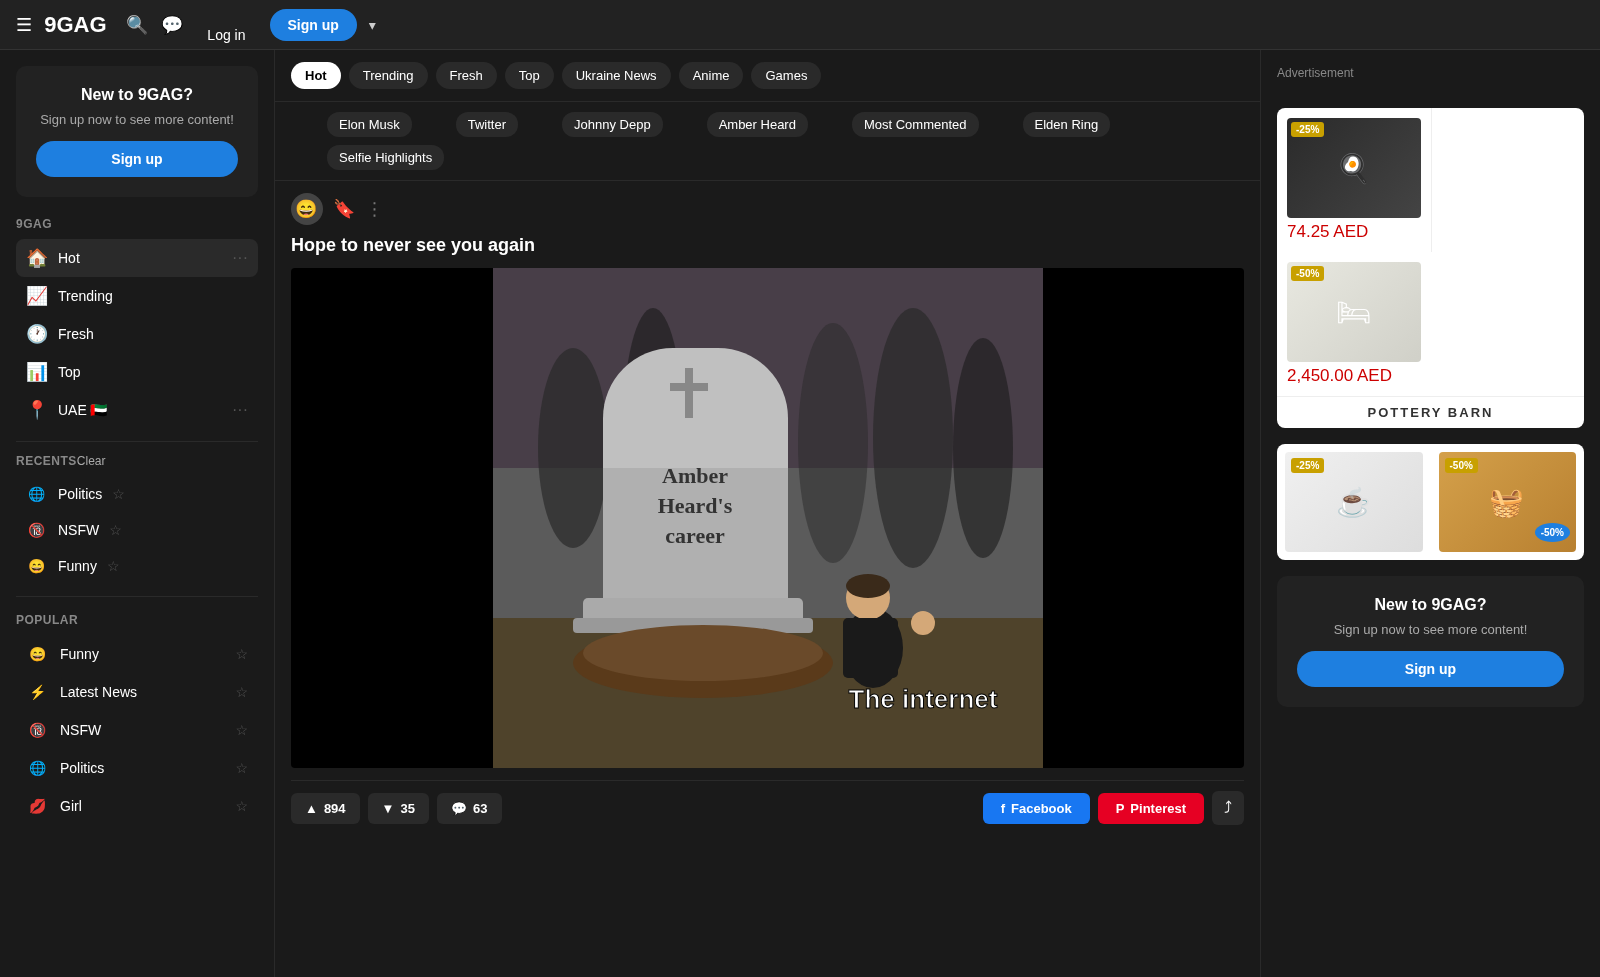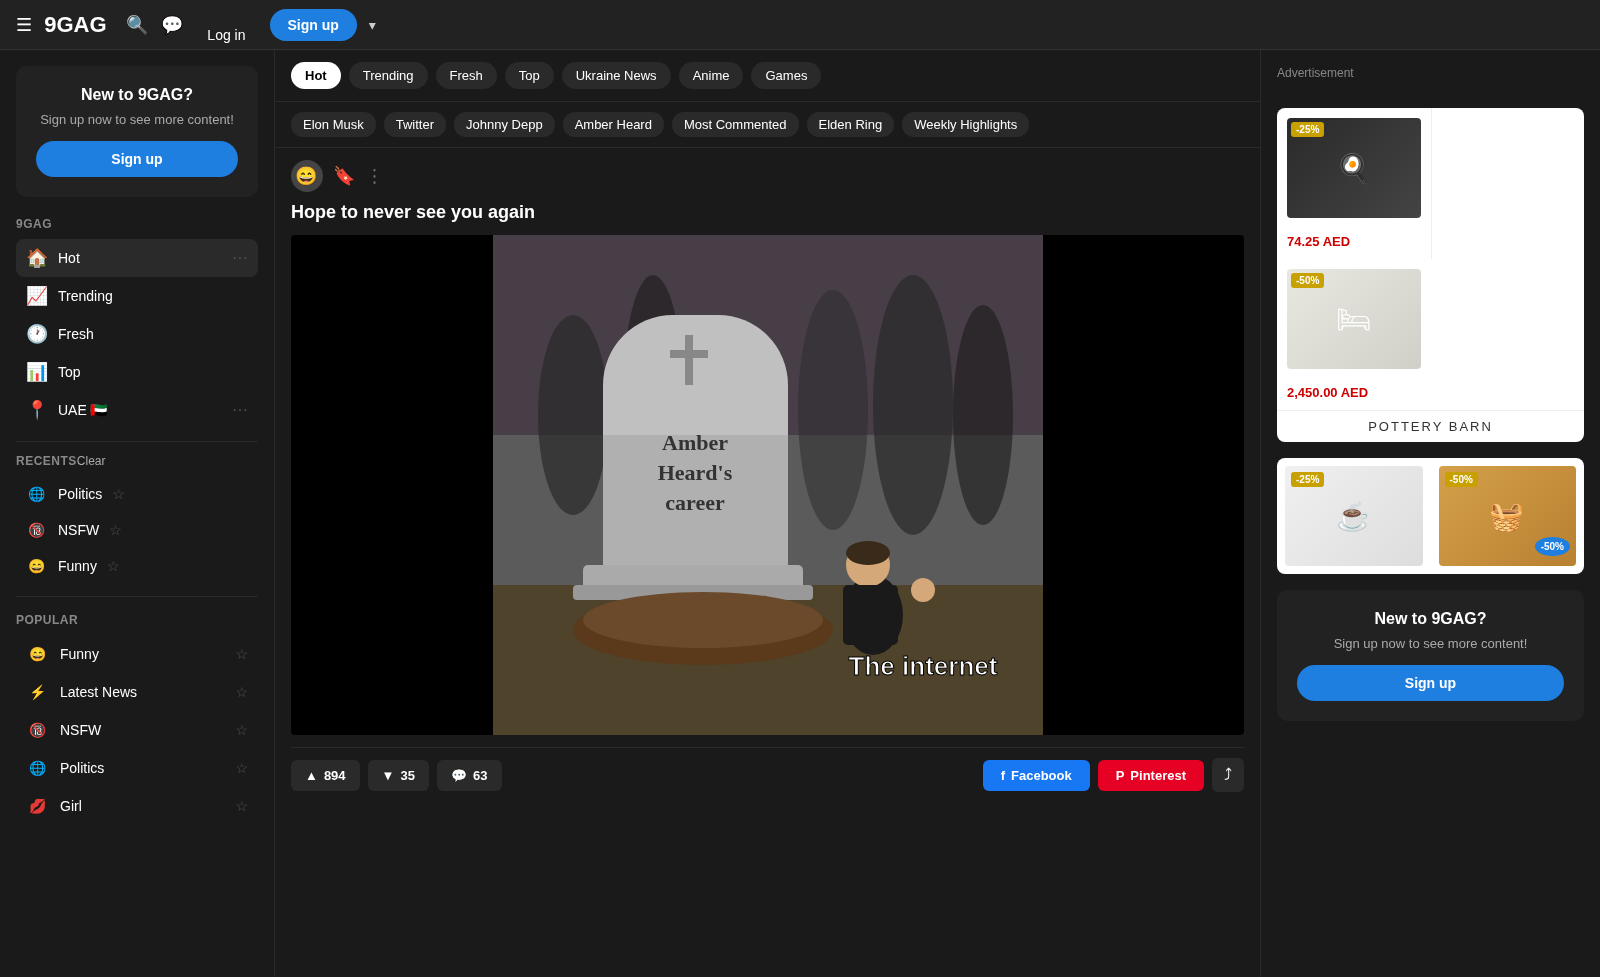--- a/index.html
+++ b/index.html
@@ -47,21 +47,21 @@
 
     
     .main { flex: 1; padding: 0; overflow-y: auto; }
 
     
     .filter-bar { padding: 12px 16px; border-bottom: 1px solid #2a2a2a; display: flex; gap: 8px; flex-wrap: wrap; align-items: center; }
     .filter-tag { background: #2a2a2a; color: #fff; border: none; border-radius: 20px; padding: 6px 14px; font-size: 13px; cursor: pointer; white-space: nowrap; }
     .filter-tag.active { background: #fff; color: #000; font-weight: 600; }
 
     .subtag-bar { padding: 10px 16px; border-bottom: 1px solid #2a2a2a; display: flex; gap: 8px; flex-wrap: wrap; }
-    .subtag { background: #2a2a2a; color: #fff; border: none; border-radius: 12px; padding: 5px 12px; font-size: 13px; cursor: pointer; }
+    .subtag { background: #2a2a2a; color: #fff; border: none; border-radius: 12px; padding: 5px 12px; font-size: 13px; cursor: pointer; margin-left: 36px; }
 
     
     .post-container { padding: 12px 16px 0; }
     .post-header { display: flex; align-items: center; gap: 10px; margin-bottom: 10px; }
     .post-avatar { width: 32px; height: 32px; border-radius: 50%; overflow: hidden; background: #444; display: flex; align-items: center; justify-content: center; font-size: 18px; }
     .post-meta { flex: 1; }
     .post-category { font-size: 13px; color: #ccc; }
     .post-time { color: #777; font-size: 12px; }
     .post-actions-top { display: flex; gap: 10px; align-items: center; }
     .post-action-icon { color: #777; cursor: pointer; font-size: 18px; background: none; border: none; }
@@ -79,22 +79,22 @@
     .share-pinterest { background: #e60023; border: none; color: #fff; padding: 8px 18px; border-radius: 6px; cursor: pointer; font-size: 13px; font-weight: 600; display: flex; align-items: center; gap: 6px; }
     .share-btn { background: #2a2a2a; border: none; color: #fff; padding: 8px 12px; border-radius: 6px; cursor: pointer; font-size: 16px; }
 
     
     .right-sidebar { width: 340px; min-width: 340px; padding: 16px; background: #1a1a1a; border-left: 1px solid #2a2a2a; }
     .ad-section-title { color: #888; font-size: 12px; margin-bottom: 28px; }
     .ad-box { background: #fff; border-radius: 8px; overflow: hidden; margin-bottom: 16px; }
     .ad-grid { display: grid; grid-template-columns: 1fr 1fr; gap: 0; }
     .ad-item { position: relative; padding: 10px; }
     .ad-badge { position: absolute; top: 14px; left: 14px; background: #c8a000; color: #fff; font-size: 10px; font-weight: 700; padding: 2px 5px; border-radius: 3px; }
-    .ad-price { color: #c00; font-weight: 700; font-size: 13px; margin-top: 16px; }
-    .ad-brand { text-align: center; color: #333; font-size: 13px; font-weight: 400; letter-spacing: 2px; padding: 8px; border-top: 1px solid #eee; }
+    .ad-price { color: #c00; font-weight: 400; font-size: 17px; margin-top: 4px; }
+    .ad-brand { text-align: center; color: #333; font-size: 13px; font-weight: 700; letter-spacing: 2px; padding: 8px; border-top: 1px solid #eee; }
 
     .ad-box2 { background: #fff; border-radius: 8px; overflow: hidden; margin-bottom: 16px; position: relative; }
     .ad-box2-grid { display: grid; grid-template-columns: 1fr 1fr; }
     .ad-box2-item { position: relative; padding: 8px; }
     .ad-brand2 { text-align: center; color: #333; font-size: 13px; padding: 8px; border-top: 1px solid #eee; }
 
     .signup-box2 { background: #222; border-radius: 10px; padding: 20px; text-align: center; }
     .signup-box2 h3 { font-size: 16px; font-weight: 700; margin-bottom: 8px; }
     .signup-box2 p { color: #aaa; font-size: 13px; margin-bottom: 14px; }
     .signup-btn2 { background: #1e7fe0; color: #fff; border: none; border-radius: 20px; padding: 10px 30px; font-size: 14px; font-weight: 600; cursor: pointer; width: 100%; }
@@ -217,21 +217,21 @@
       <button class="filter-tag">Anime</button>
       <button class="filter-tag">Games</button>
     </div>
     <div class="subtag-bar">
       <button class="subtag">Elon Musk</button>
       <button class="subtag">Twitter</button>
       <button class="subtag">Johnny Depp</button>
       <button class="subtag">Amber Heard</button>
       <button class="subtag">Most Commented</button>
       <button class="subtag">Elden Ring</button>
-      <button class="subtag">Weekly Highlights</button>
+      <button class="subtag">Selfie Highlights</button>
     </div>
 
     <div class="post-container">
       <div class="post-header">
         <div class="post-avatar">😄</div>
         <div class="post-actions-top">
           <button class="post-action-icon">🔖</button>
           <button class="post-action-icon">⋮</button>
         </div>
       </div>

